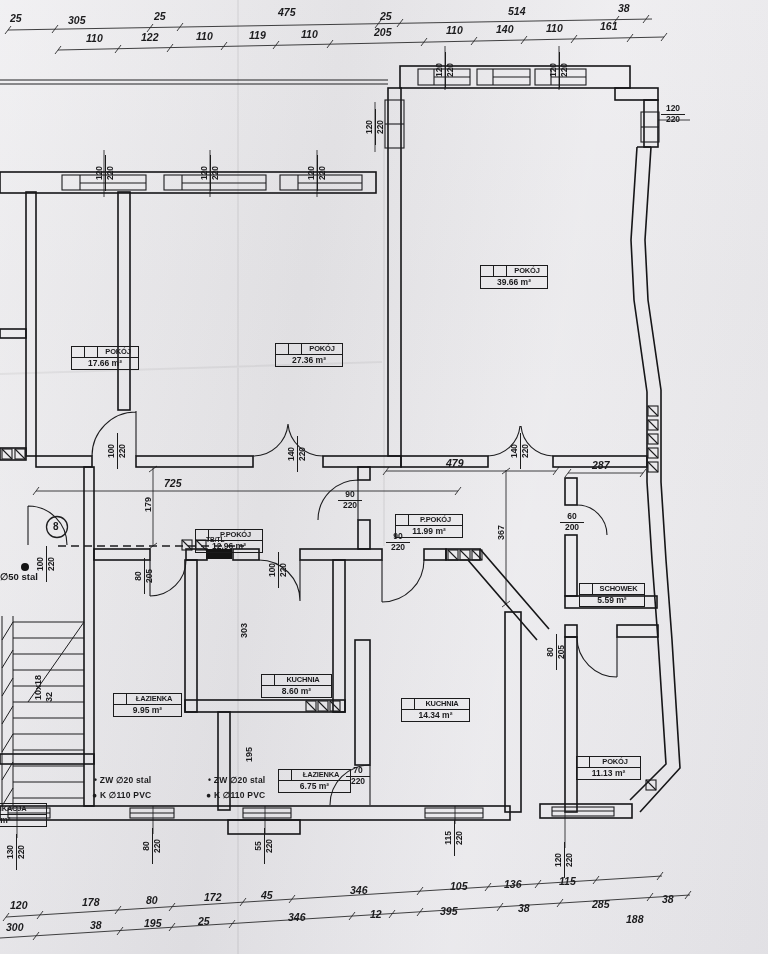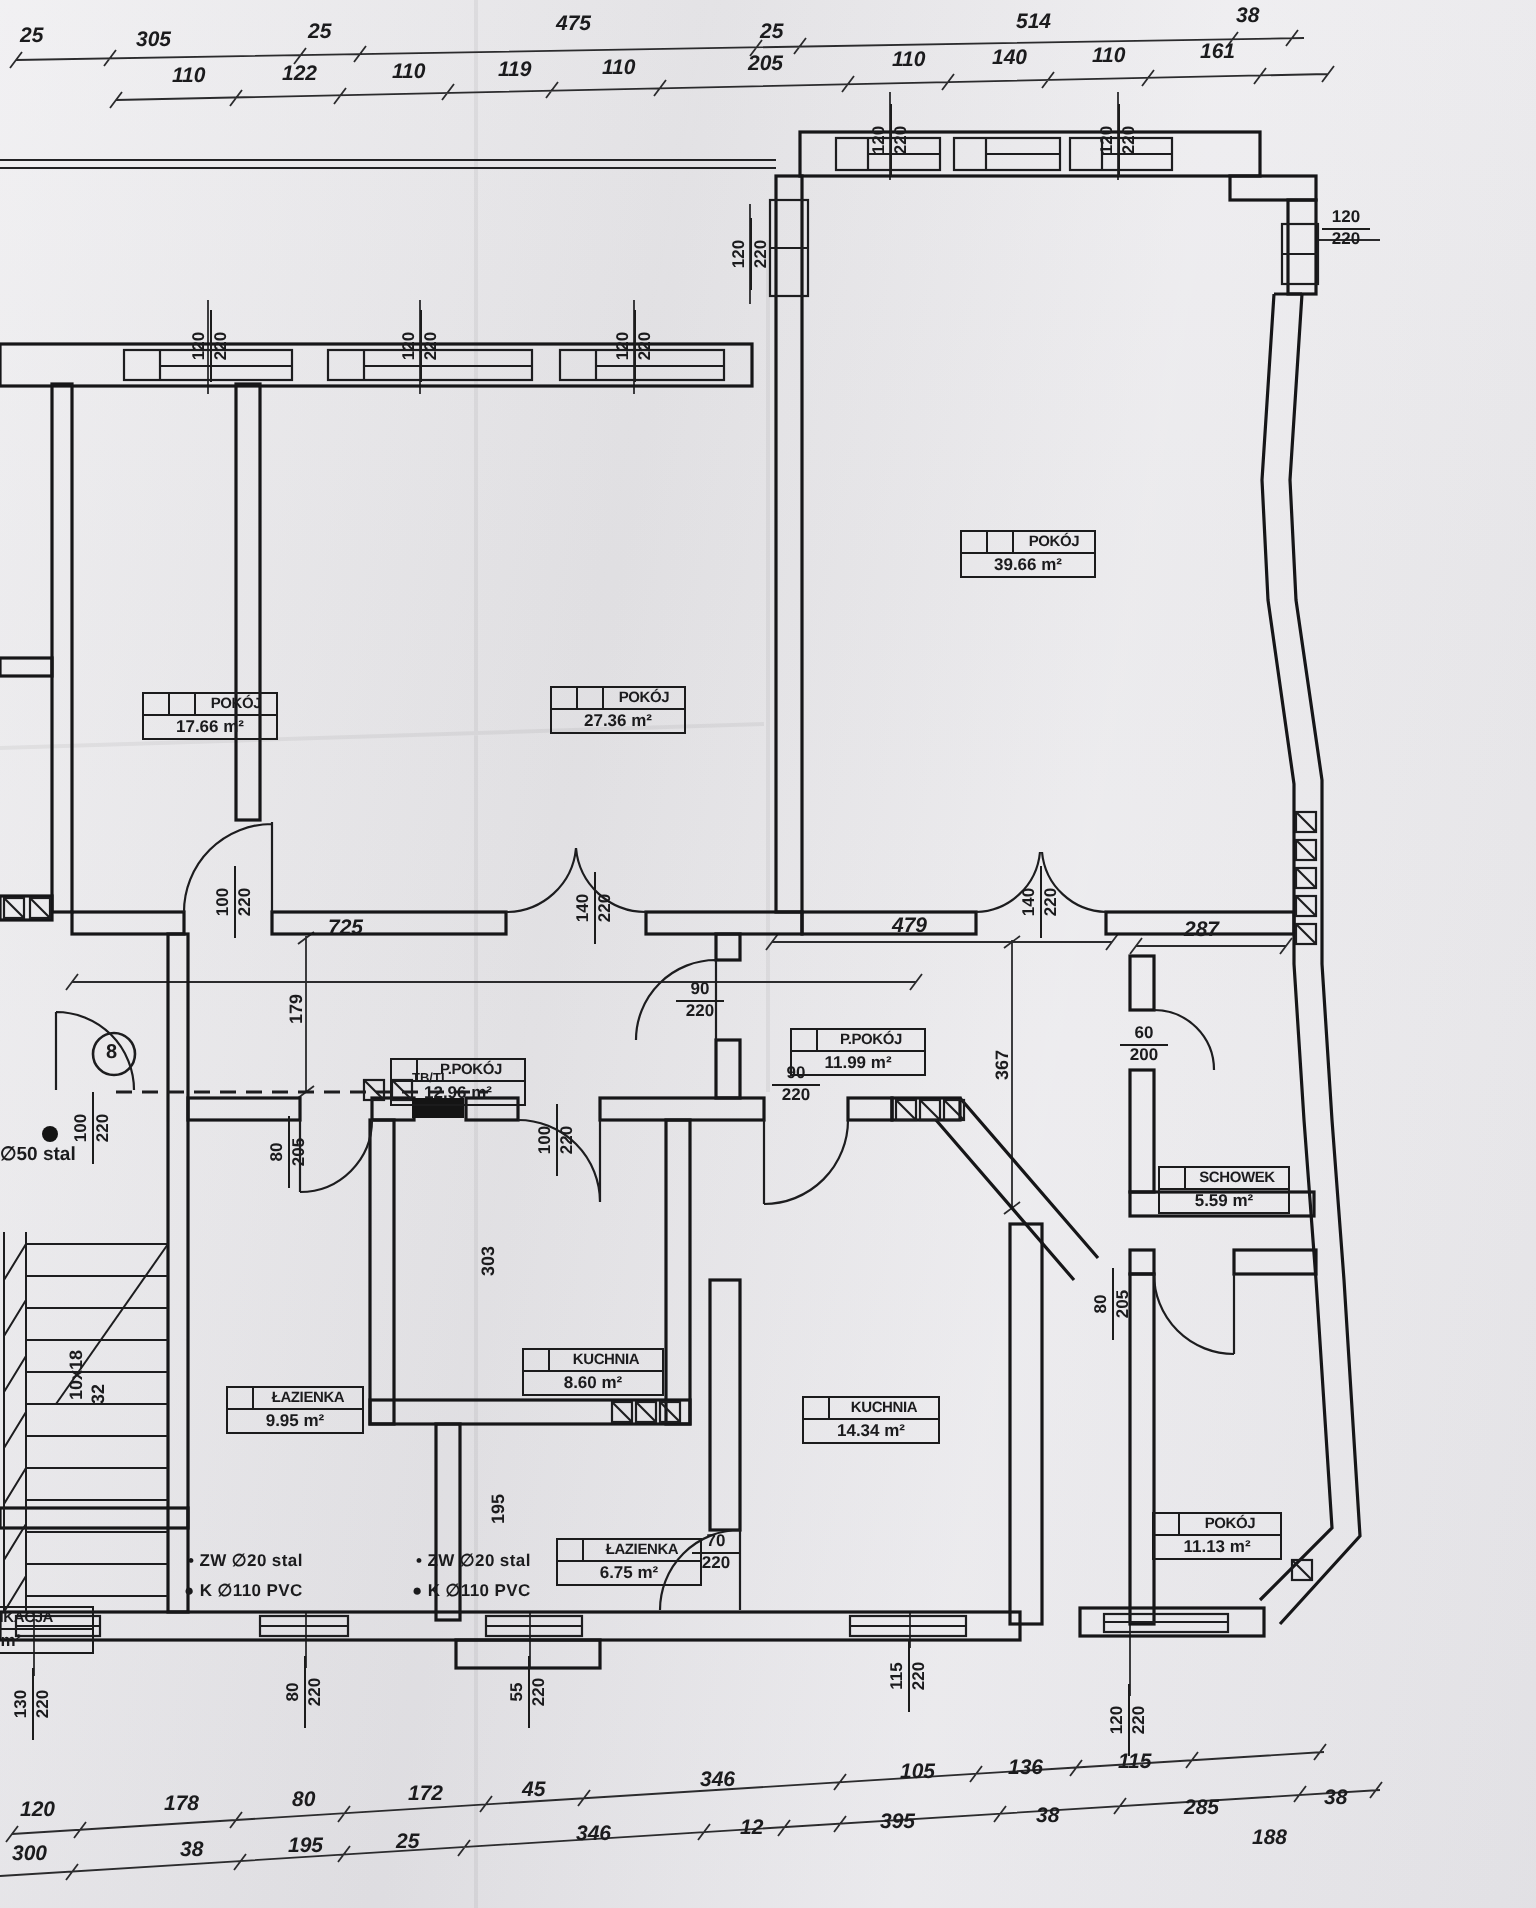--- a/index.html
+++ b/index.html
@@ -321,21 +321,21 @@
       <div class="lab dim" style="left: 6px; top: 921px;">300</div>
       <div class="lab dim" style="left: 90px; top: 919px;">38</div>
       <div class="lab dim" style="left: 144px; top: 917px;">195</div>
       <div class="lab dim" style="left: 198px; top: 915px;">25</div>
       <div class="lab dim" style="left: 288px; top: 911px;">346</div>
       <div class="lab dim" style="left: 370px; top: 908px;">12</div>
       <div class="lab dim" style="left: 440px; top: 905px;">395</div>
       <div class="lab dim" style="left: 518px; top: 902px;">38</div>
       <div class="lab dim" style="left: 592px; top: 898px;">285</div>
       <div class="lab dim" style="left: 662px; top: 893px;">38</div>
-      <div class="lab dim" style="left: 164px; top: 458px; font-style: italic;">725</div>
+      <div class="lab dim" style="left: 164px; top: 477px; font-style: italic;">725</div>
       <div class="lab dim" style="left: 446px; top: 457px;">479</div>
       <div class="lab dim" style="left: 592px; top: 459px;">287</div>
       <div class="vwrap" style="left: 143px; top: 492px;">
         <div class="vtext">179</div>
       </div>
       <div class="vwrap" style="left: 239px; top: 618px;">
         <div class="vtext">303</div>
       </div>
       <div class="vwrap" style="left: 496px; top: 520px;">
         <div class="vtext">367</div>

